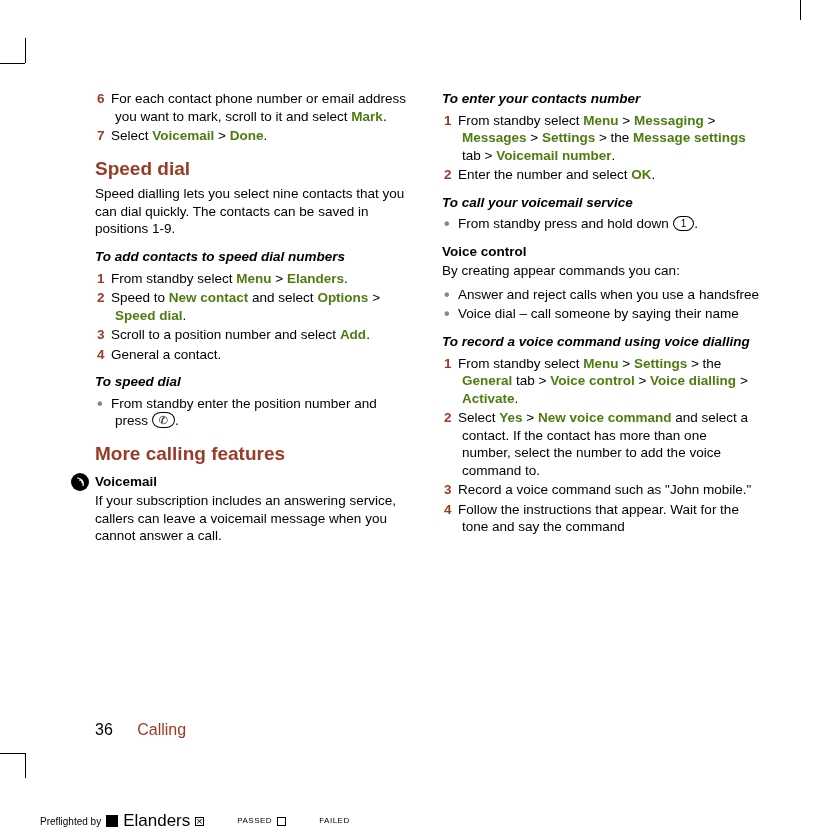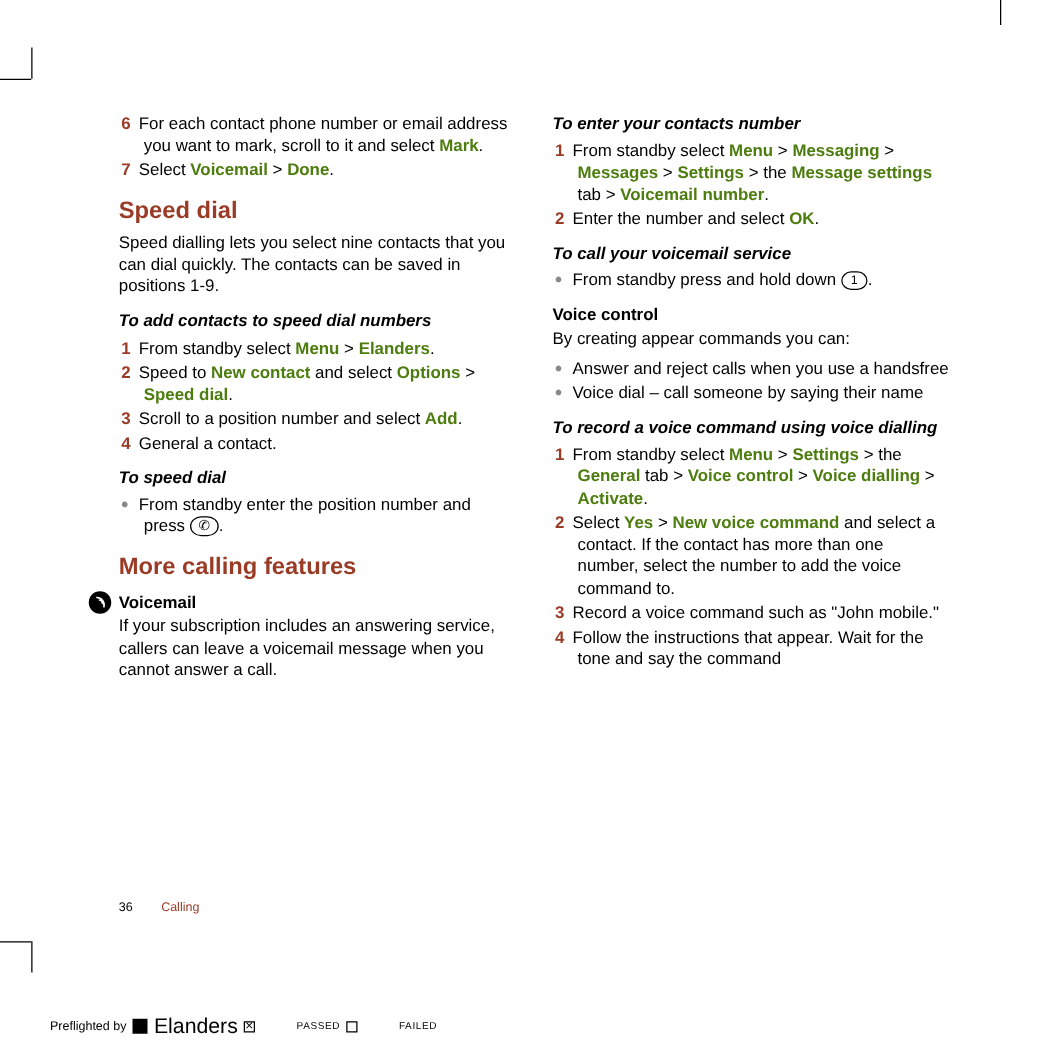--- a/index.html
+++ b/index.html
@@ -45,21 +45,21 @@
   .key {
     display: inline-block; border: 1px solid #000; border-radius: 8px / 50%;
     padding: 0 7px; font-size: 10px; line-height: 13px; vertical-align: 1px;
   }
   .key-call {
     display: inline-block; border: 1px solid #000; border-radius: 9px / 50%;
     padding: 0 6px; font-size: 11px; line-height: 14px; vertical-align: 1px;
   }
   .footer {
     position: absolute; left: 95px; top: 720px;
-    font-size: 10px;
+    font-size: 16px;
   }
   .footer .pn { font-weight: normal; margin-right: 20px; }
   .footer .sec { color: #9a3b26; }
   .preflight {
     position: absolute; left: 40px; top: 810px;
     font-size: 10px; display: flex; align-items: center; gap: 5px;
     font-family: Arial, sans-serif;
   }
   .preflight .brand { font-weight: normal; font-size: 17px; }
   .preflight .logo { width: 12px; height: 12px; background: #000; display: inline-block; }

